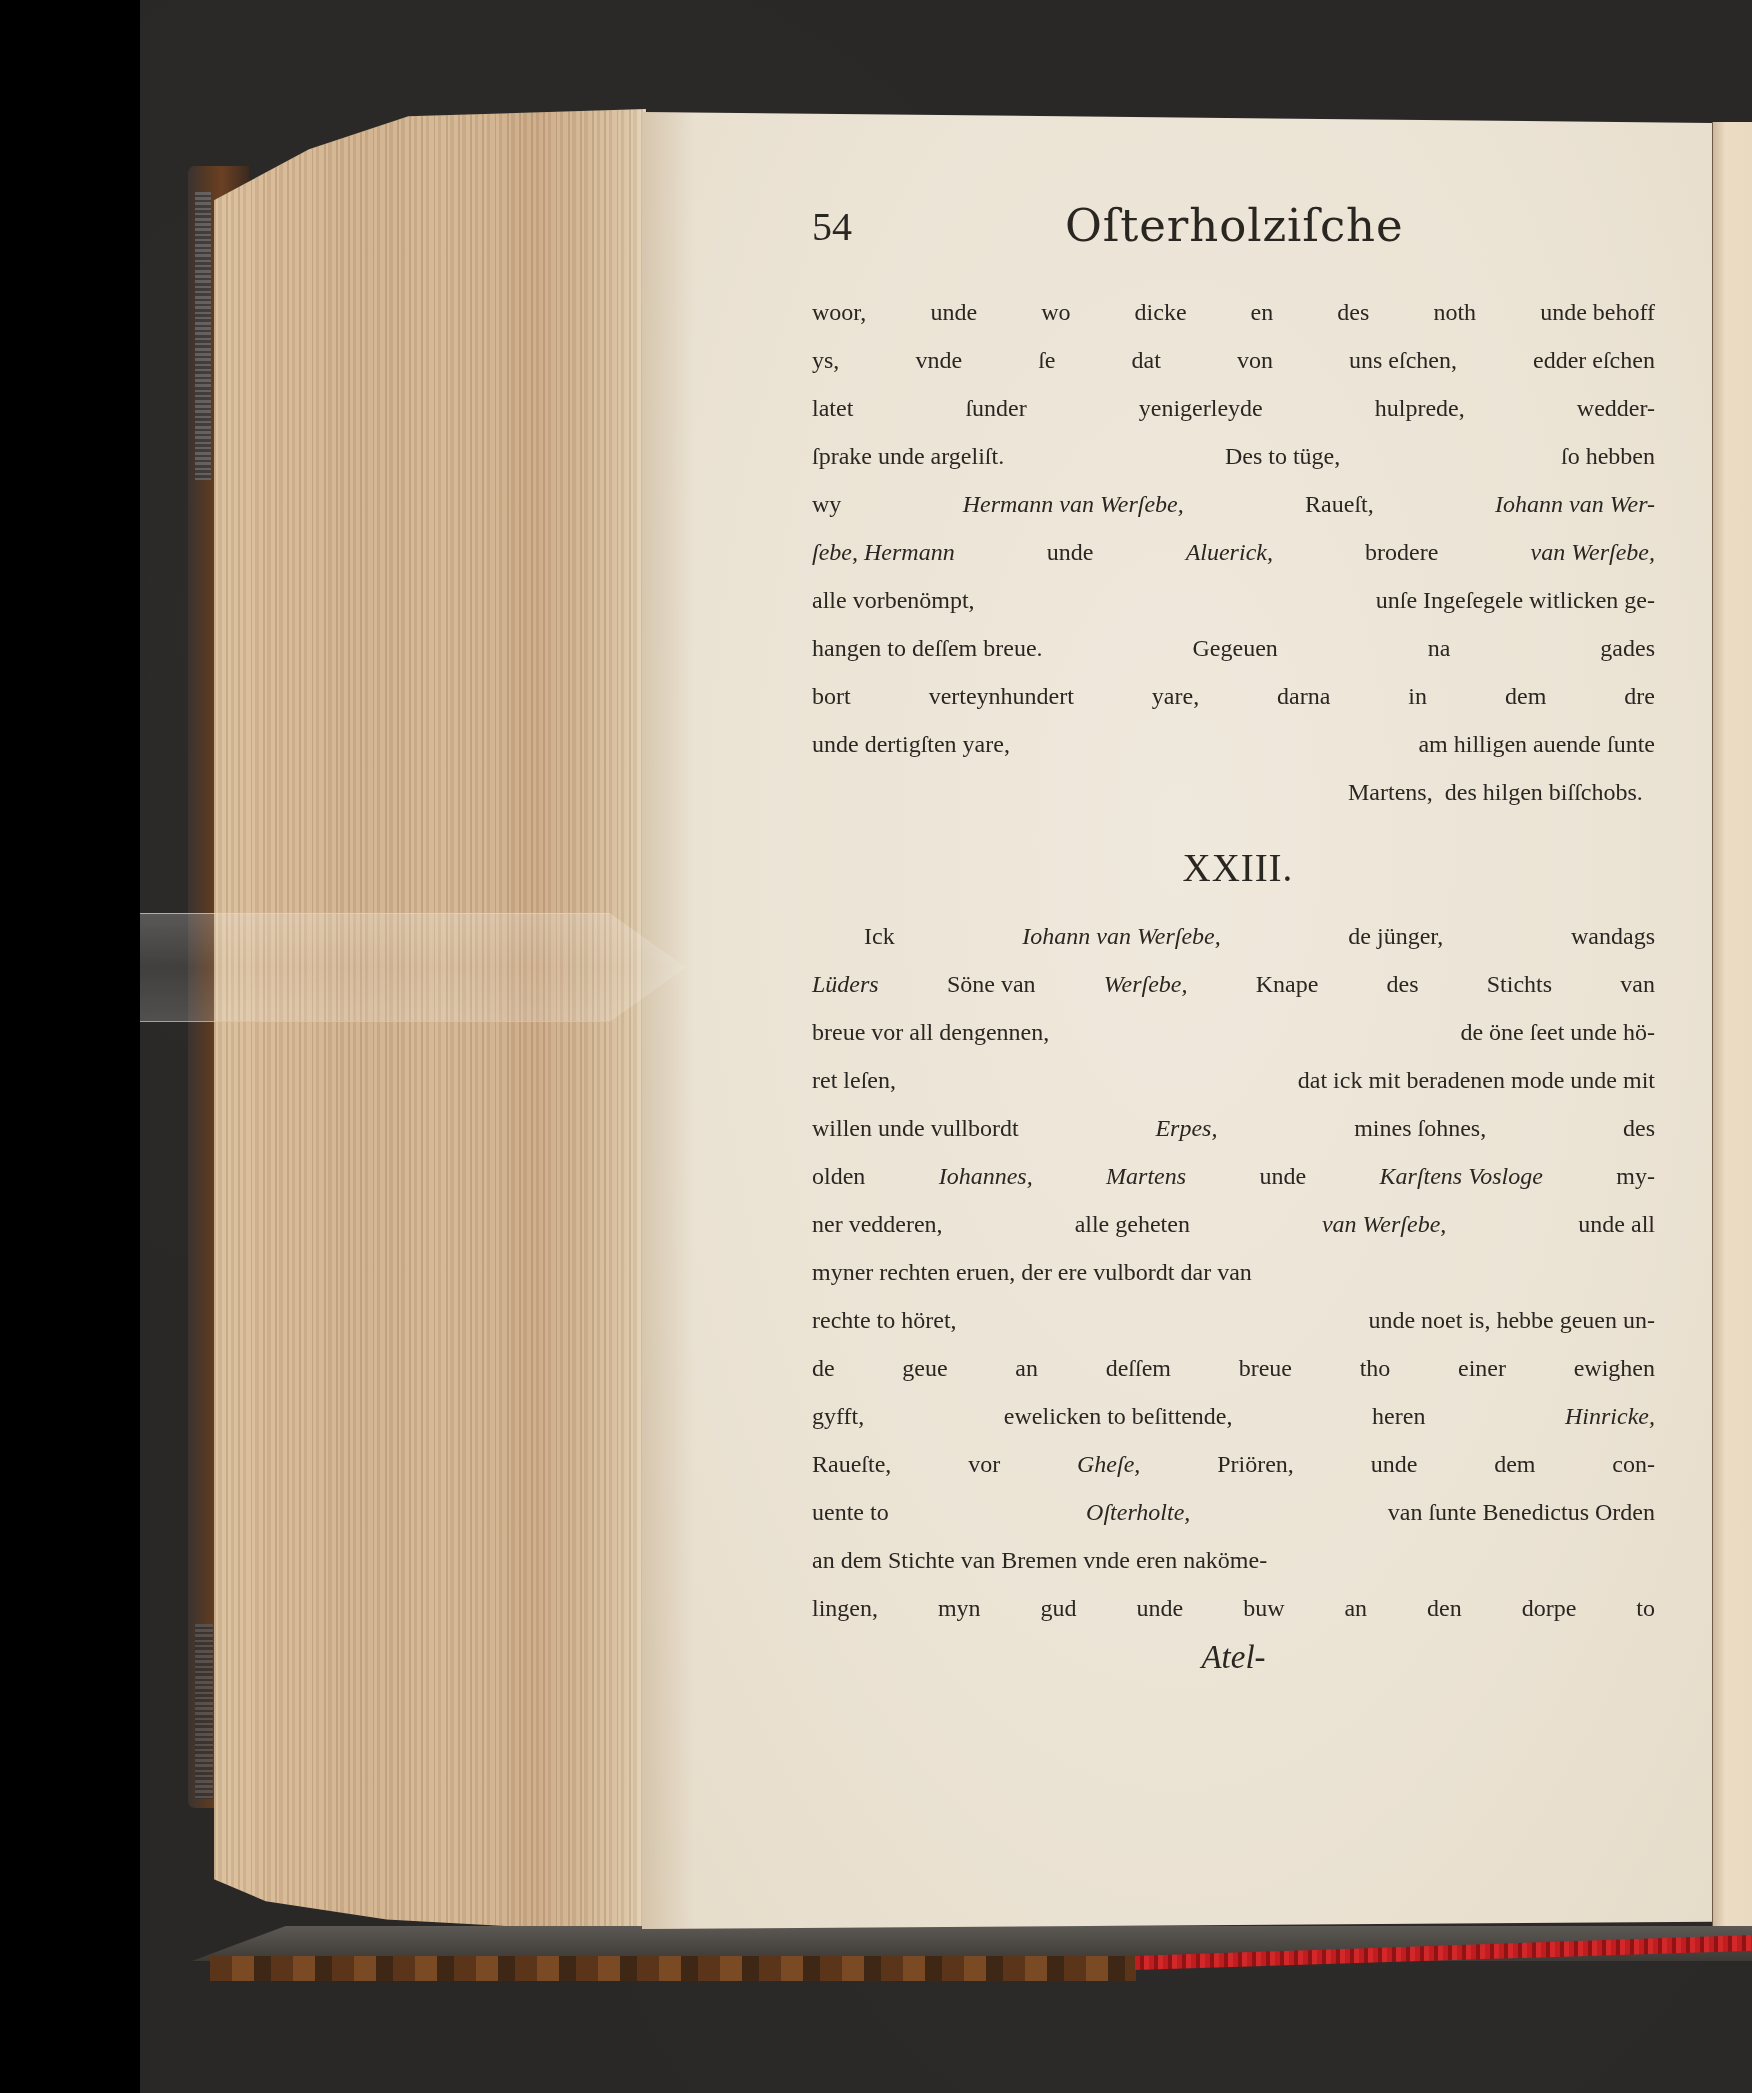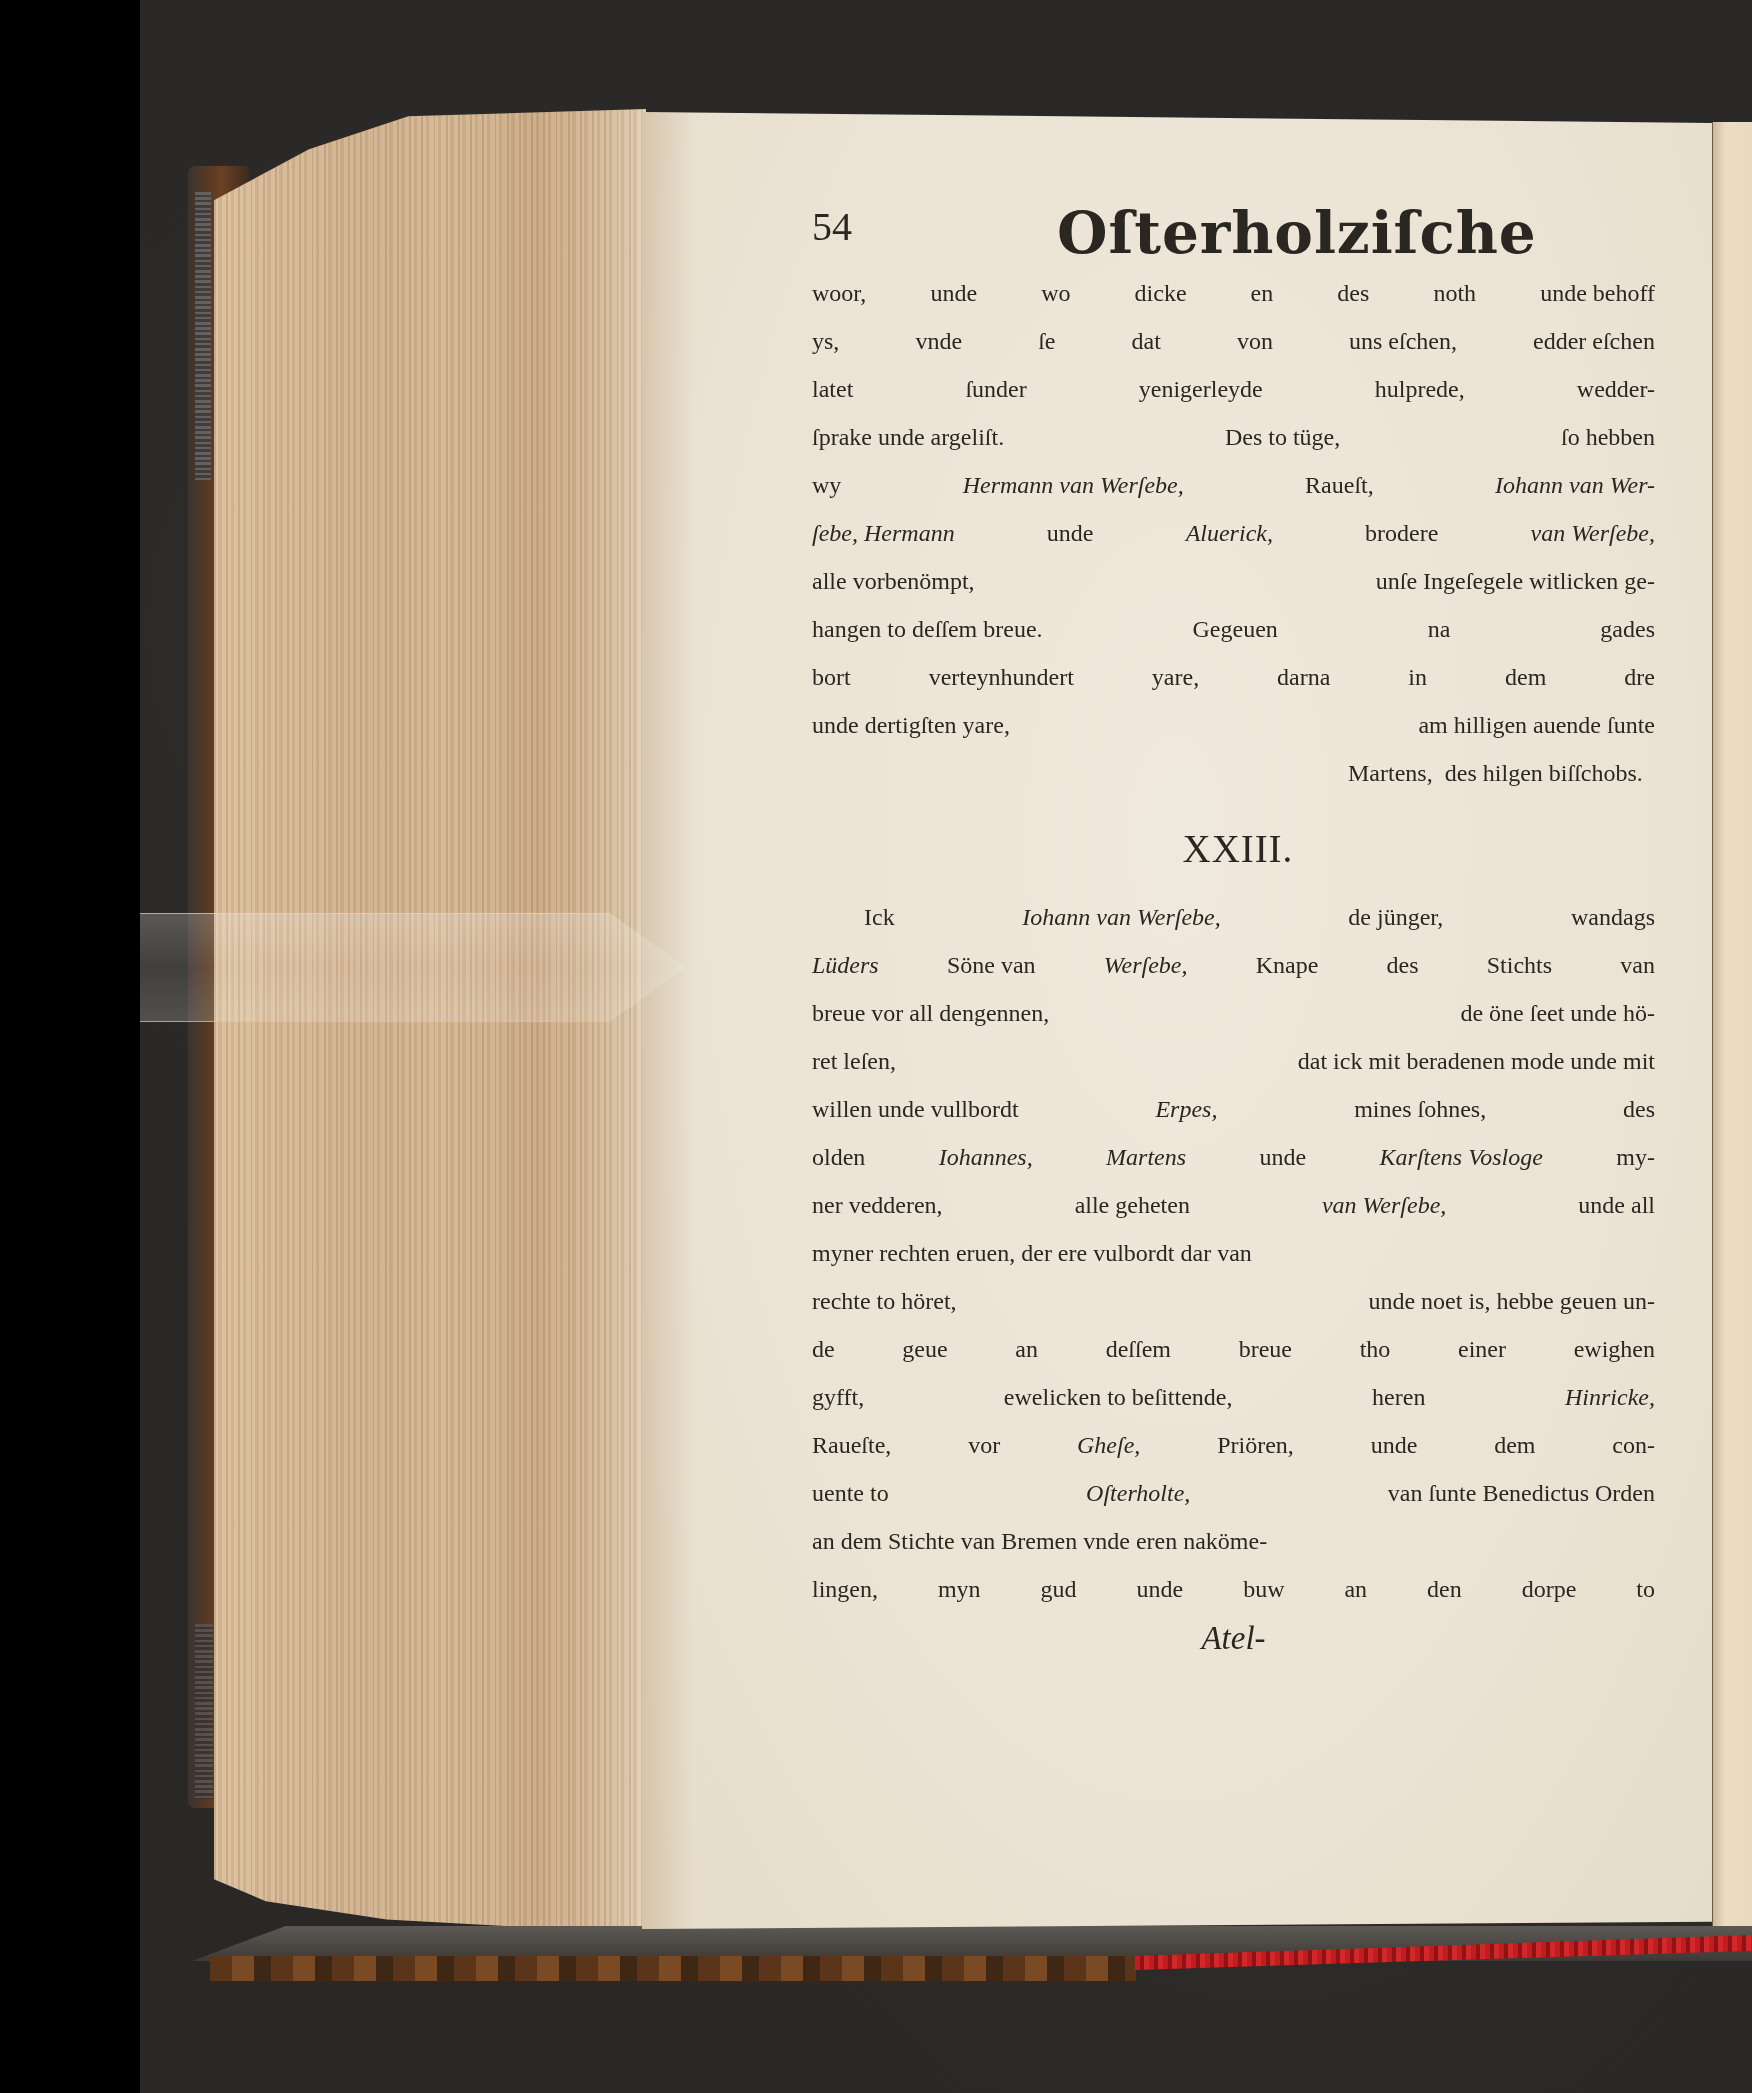--- a/index.html
+++ b/index.html
@@ -81,27 +81,27 @@
     border-bottom:1.7px solid rgba(200,195,185,0.7);
     clip-path: polygon(0 0, 86% 0, 100% 50%, 86% 100%, 0 100%);
   }
 
   
   .text {
     position:absolute; left:812px; top:199px; width:843px;
     color:#2a2622;
   }
   .running-head {
-    position:relative; height:52px; margin-bottom:18px;
+    position:relative; height:52px; margin-bottom:37px;
   }
   .page-number {
     position:absolute; left:0; top:3.5px; font-size:40px;
   }
   .head-title {
-    position:absolute; left:245px; top:0; font-size:58px; font-weight:bold;
+    position:absolute; left:253px; top:0; font-size:45px; font-weight:normal;
     font-family:"DejaVu Serif", serif; letter-spacing:0.9px;
   }
   .line {
     font-size:24px; line-height:48px; height:48px;
     text-align:justify; text-align-last:justify; white-space:nowrap;
     display:flex; justify-content:space-between;
   }
   .line span { white-space:pre; }
   .line.last { text-align-last:left; justify-content:flex-end; }
   .line.last span { margin-right:12.2px; }

